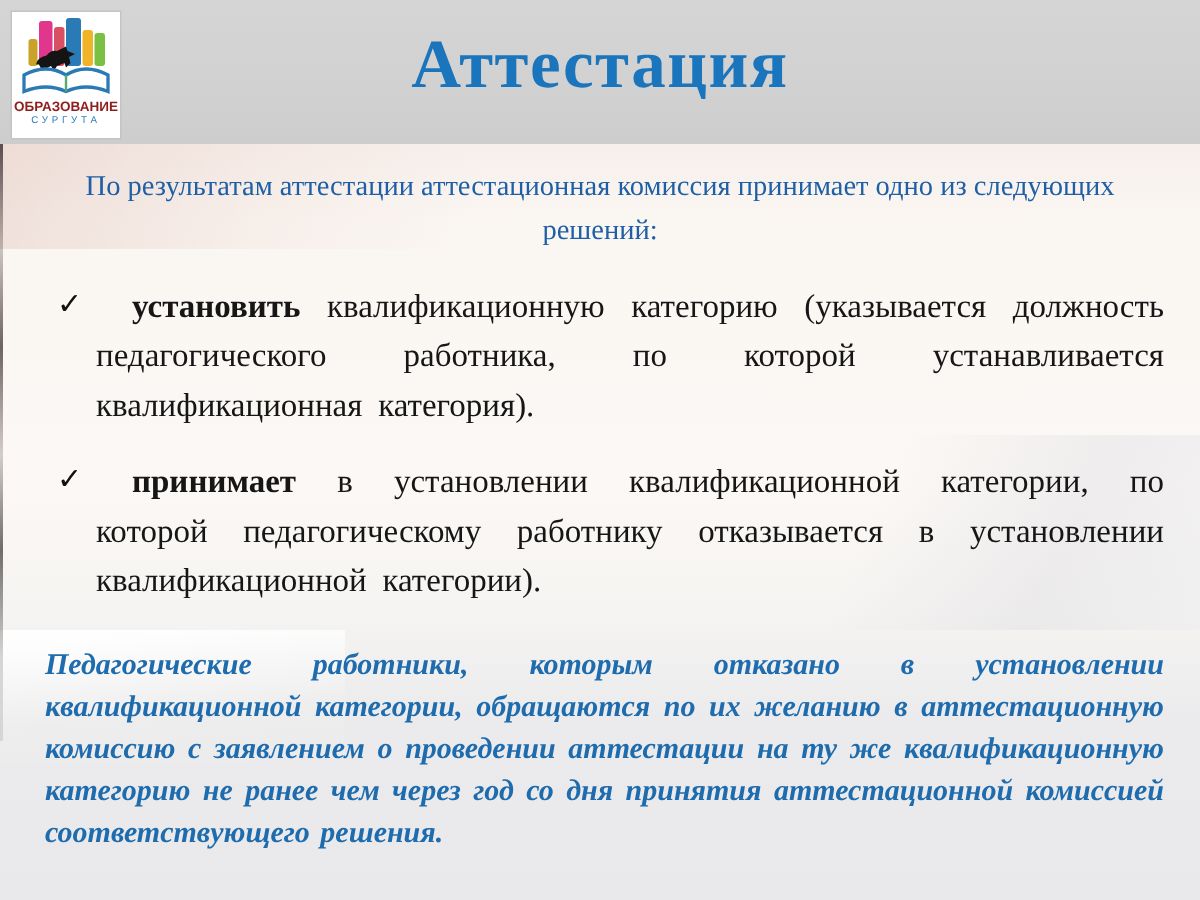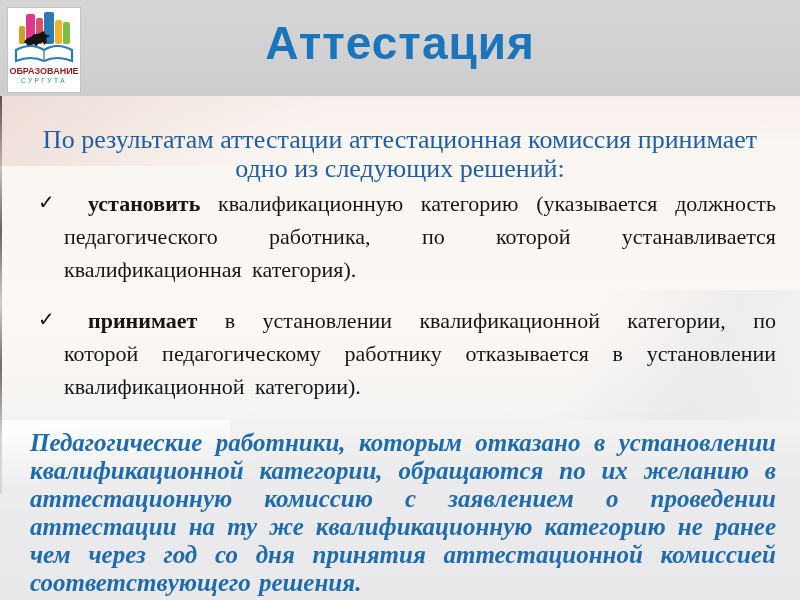--- a/index.html
+++ b/index.html
@@ -4,21 +4,21 @@
 <style>
   html,body{margin:0;padding:0;}
   body{width:800px;height:600px;overflow:hidden;background:#fff;}
   .slide{position:relative;width:800px;height:600px;overflow:hidden;
          font-family:"Liberation Serif",serif;background:#faf7f4;}
 
   
   .header{position:absolute;top:0;left:0;width:800px;height:96px;
           background:linear-gradient(180deg,#d6d5d5 0%,#d2d1d1 60%,#cecdce 100%);}
   .title{position:absolute;top:16px;left:0;width:800px;text-align:center;
-         font-family:Liberation Sans, sans-serif;font-weight:bold;
+         font-family:Liberation Serif, serif;font-weight:bold;
          font-size:46px;letter-spacing:1px;color:#1b75bc;}
 
   
   .logo{position:absolute;top:8px;left:8px;width:72px;height:84px;background:#ffffff;
         box-shadow:0 0 0 1px #c4c4c4;}
   .logo svg{display:block;margin:2px auto 0 auto;}
   .logo-line1{margin-top:0;text-align:center;font-family:"Liberation Sans",sans-serif;
               font-weight:bold;font-size:9px;letter-spacing:0;color:#8f1d1d;line-height:10px;}
   .logo-line2{text-align:center;font-family:"Liberation Sans",sans-serif;
               font-size:6.5px;letter-spacing:2.5px;color:#2d7fb8;line-height:9px;}
@@ -36,34 +36,34 @@
            background:linear-gradient(175deg,rgba(255,255,255,0.9) 10%,rgba(240,239,238,0.6) 60%,rgba(233,233,235,0) 100%);}
   .left-edge{position:absolute;top:96px;left:0;width:2px;height:398px;
            background:linear-gradient(180deg,
              rgba(55,45,45,0.8) 0%, rgba(110,95,95,0.35) 18%,
              rgba(60,50,50,0.75) 34%, rgba(120,105,105,0.3) 52%,
              rgba(55,50,50,0.7) 68%, rgba(130,120,120,0.3) 86%,
              rgba(90,85,85,0.15) 100%);}
 
   
   .subtitle{position:absolute;top:110px;left:30px;width:740px;
-            text-align:center;font-size:26px;line-height:29px;color:#1e5fa5;margin-top:15px;}
+            text-align:center;font-size:19px;line-height:29px;color:#1e5fa5;}
 
   
   .bullets{position:absolute;top:187px;left:38px;width:738px;}
   .bullet{position:relative;padding-left:26px;font-size:22px;line-height:33px;
           color:#161616;text-align:justify;text-align-last:left;word-spacing:5px;}
   .bullet + .bullet{margin-top:18px;}
   .check{position:absolute;left:0;top:-1px;font-family:"DejaVu Sans",sans-serif;
          font-size:20px;color:#111;word-spacing:0;}
   .lead{font-weight:bold;margin-left:24px;}
 
   
   .footer-note{position:absolute;top:429px;left:30px;width:746px;
-               font-size:25px;line-height:28px;font-style:italic;font-weight:bold;
+               font-size:20px;line-height:28px;font-style:italic;font-weight:bold;
                color:#1e6cad;text-align:justify;text-align-last:left;word-spacing:2px;}
 </style>
 </head>
 <body>
 
 <div class="slide">
 
   <div class="header"></div>
 
   <div class="bg-main"></div>

